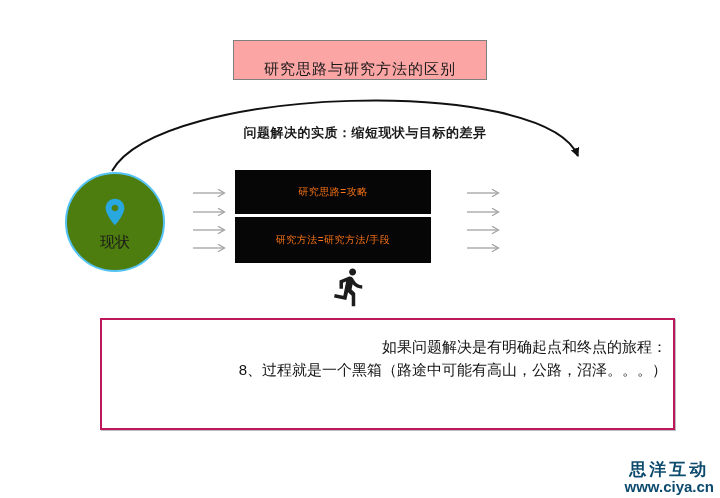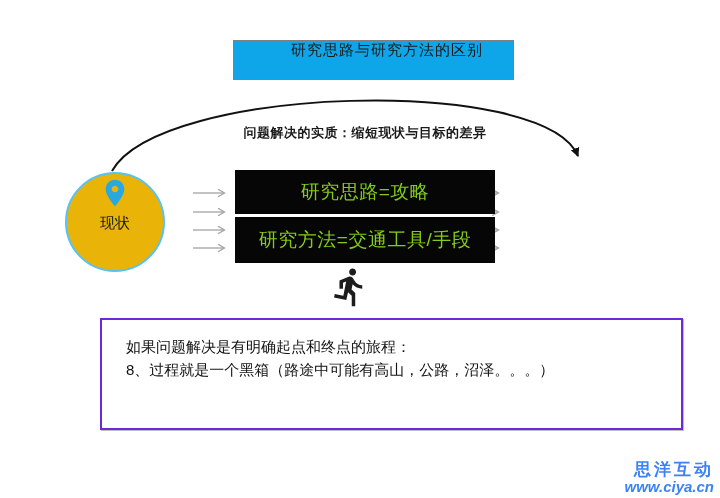--- a/index.html
+++ b/index.html
@@ -2,55 +2,55 @@
 <html><head>
 <meta charset="utf-8">
 <style>
   html,body{margin:0;padding:0;background:#fff;}
   .stage{
     position:relative;width:720px;height:498px;background:#ffffff;overflow:hidden;
     font-family:"Liberation Sans","DejaVu Sans",sans-serif;color:#1a1a1a;
   }
   .title-box{
     position:absolute;left:233px;top:40px;width:252px;height:38px;
-    border:1px solid #7f7f7f;display:flex;align-items:flex-start;justify-content:center;
-    font-size:15px;letter-spacing:1px;background:#0ea5e9;padding-left:27px;
+    border:1px solid #7f7f7f;display:flex;align-items:flex-end;justify-content:center;
+    font-size:15px;letter-spacing:1px;background:#fca5a5;
   }
   .svg-layer{position:absolute;left:0;top:0;width:720px;height:498px;pointer-events:none;}
   .arc-label{
     position:absolute;left:185px;top:124px;width:360px;text-align:center;
     font-size:13px;font-weight:bold;letter-spacing:0.5px;
   }
   .node-circle{
     position:absolute;width:100px;height:100px;border-radius:50%;
-    border:2px solid #55c3f5;box-sizing:border-box;background:#eab308;
-    display:flex;flex-direction:column;align-items:center;justify-content:flex-start;gap:2px;
+    border:2px solid #55c3f5;box-sizing:border-box;background:#4d7c0f;
+    display:flex;flex-direction:column;align-items:center;justify-content:center;gap:2px;
   }
   .node-circle.left{left:65px;top:172px;}
   .node-circle.right{left:535px;top:172px;}
   .node-label{font-size:15px;color:#1a1a1a;}
   .black-box{
-    position:absolute;left:235px;width:260px;background:#060606;color:#84cc16;
-    display:flex;align-items:center;justify-content:center;font-size:19px;letter-spacing:0.5px;
+    position:absolute;left:235px;width:196px;background:#060606;color:#f97316;
+    display:flex;align-items:center;justify-content:center;font-size:10px;letter-spacing:0.5px;
   }
   .black-box.strategy{top:170px;height:44px;}
   .black-box.method{top:217px;height:46px;}
   .runner{position:absolute;left:329px;top:266px;width:42px;height:42px;}
   .note-box{
     position:absolute;left:100px;top:318px;width:549px;height:93px;
-    border:2px solid #6d28d9;background:#fff;box-shadow:1px 1px 0 #bdbdbd;
-    box-sizing:content-box;padding:15px 6px 0 24px;
+    border:2px solid #be185d;background:#fff;box-shadow:1px 1px 0 #bdbdbd;
+    box-sizing:content-box;padding:15px 6px 0 16px;text-align:right;
   }
   .note-line{font-size:15px;line-height:23px;color:#111;white-space:nowrap;}
   .watermark{
-    position:absolute;right:6px;bottom:3px;text-align:right;color:#3b82f6;font-weight:bold;
+    position:absolute;right:6px;bottom:3px;text-align:center;color:#0c4a6e;font-weight:bold;
     text-shadow:-1px -1px 0 #fff,1px -1px 0 #fff,-1px 1px 0 #fff,1px 1px 0 #fff,0 1px 0 #fff,0 -1px 0 #fff,1px 0 0 #fff,-1px 0 0 #fff;
   }
   .watermark .brand{font-size:17px;letter-spacing:3px;line-height:18px;}
-  .watermark .url{font-size:15px;line-height:16px;font-style:italic;}
+  .watermark .url{font-size:15px;line-height:16px;}
 </style>
 </head>
 <body>
 
 <div class="stage">
 
   <div class="title-box">
     <span>研究思路与研究方法的区别</span>
   </div>
 
@@ -88,21 +88,21 @@
       <path d="M12 2C8.13 2 5 5.13 5 9c0 5.25 7 13 7 13s7-7.75 7-13c0-3.87-3.13-7-7-7zm0 9.5c-1.38 0-2.5-1.12-2.5-2.5s1.12-2.5 2.5-2.5 2.5 1.12 2.5 2.5-1.12 2.5-2.5 2.5z" fill="#29A8DF"></path>
     </svg>
     <span class="node-label">现状</span>
   </div>
 
 
   <div class="black-box strategy">
     <span>研究思路=攻略</span>
   </div>
   <div class="black-box method">
-    <span>研究方法=交通工具/手段</span>
+    <span>研究方法=研究方法/手段</span>
   </div>
 
   <svg class="runner" viewBox="0 0 24 24">
     <path d="M13.49 5.48c1.1 0 2-.9 2-2s-.9-2-2-2-2 .9-2 2 .9 2 2 2zm-3.6 13.9l1-4.4 2.1 2v6h2v-7.5l-2.1-2 .6-3c1.3 1.5 3.3 2.5 5.5 2.5v-2c-1.9 0-3.5-1-4.3-2.4l-1-1.6c-.4-.6-1-1-1.7-1-.3 0-.5.1-.8.1l-5.2 2.2v4.7h2v-3.4l1.8-.7-1.6 8.1-4.9-1-.4 2 7 1.4z" fill="#1c1c1c"></path>
   </svg>
 
   <div class="note-box">
     <div class="note-line">如果问题解决是有明确起点和终点的旅程：</div>
     <div class="note-line">8、过程就是一个黑箱（路途中可能有高山，公路，沼泽。。。）</div>
   </div>

